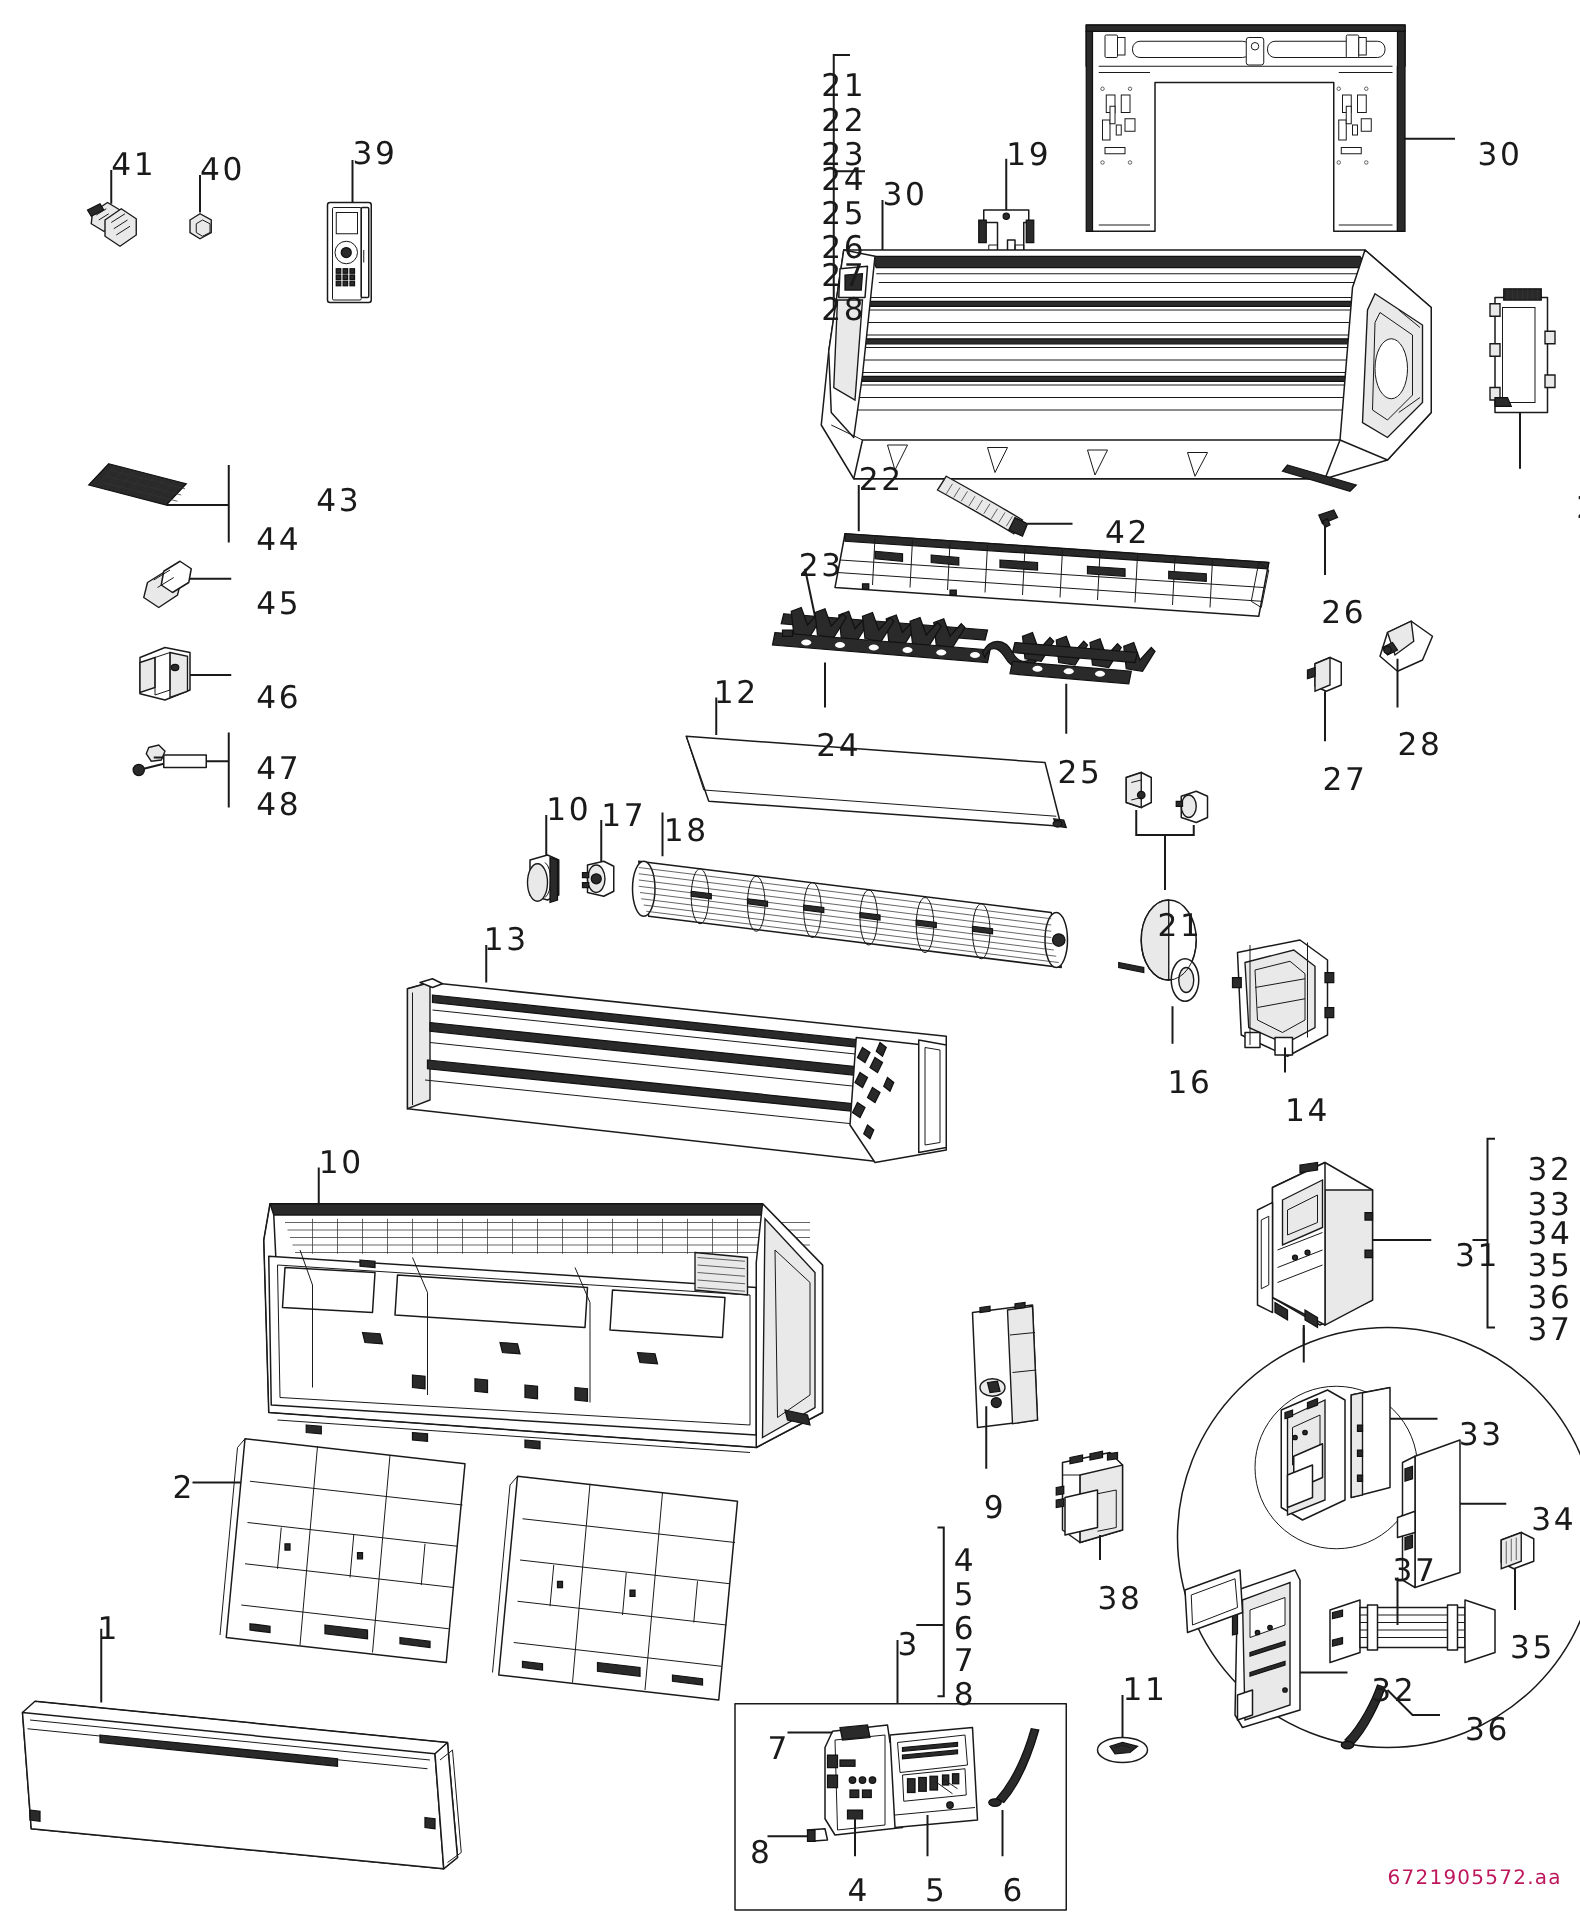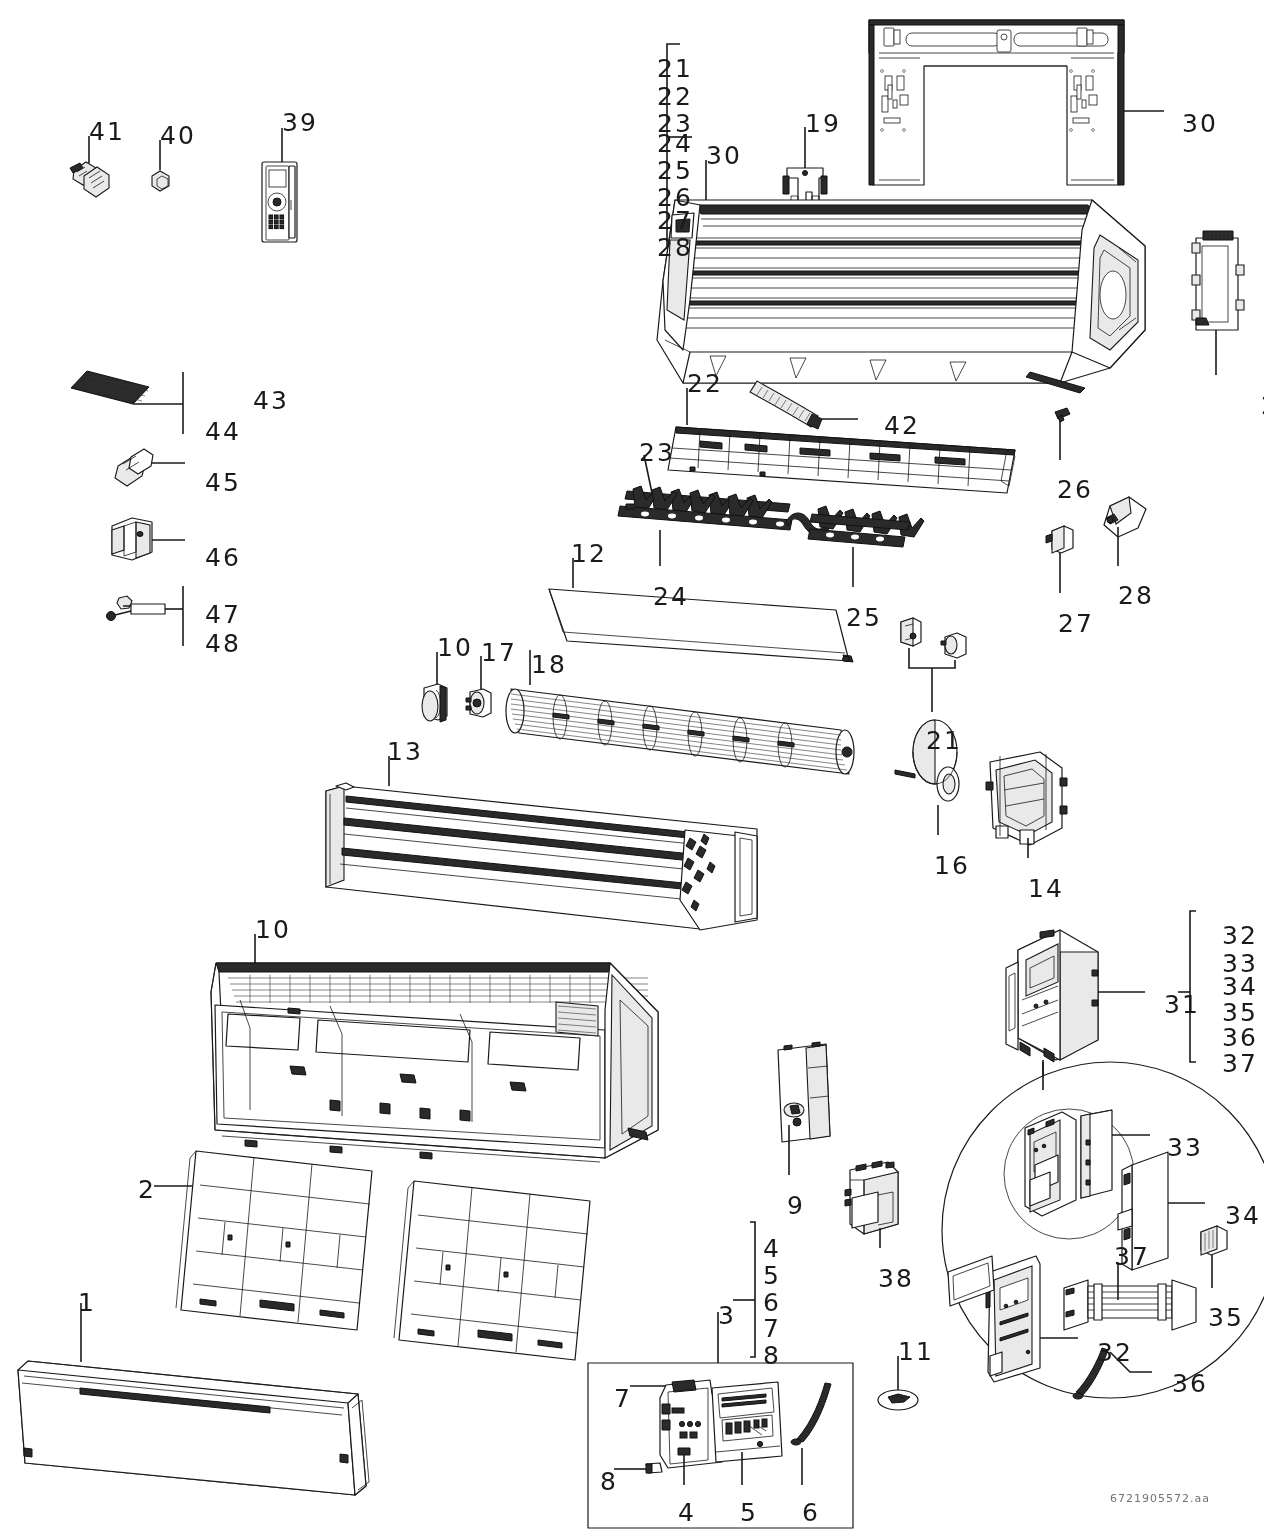--- a/index.html
+++ b/index.html
@@ -27,23 +27,23 @@
     font-size: 25px;
     letter-spacing: 2px;
     color: #1a1a1a;
     line-height: 1;
     white-space: nowrap;
     user-select: none;
   }
   .doccode {
     position: absolute;
     font-family: "DejaVu Sans", sans-serif;
-    font-size: 11px;
+    font-size: 16px;
     letter-spacing: 1px;
-    color: #737373;
+    color: #be185d;
     white-space: nowrap;
   }
   svg { display:block; }
   .ln { stroke:#1a1a1a; stroke-width:1.6; fill:none; stroke-linecap:butt; }
   .part { stroke:#1a1a1a; fill:#ffffff; stroke-width:1.2; stroke-linejoin:round; }
   .partd { stroke:#1a1a1a; fill:#e9e9e9; stroke-width:1.1; }
   .partdk { stroke:#111; fill:#2a2a2a; stroke-width:1; }
   .thin { stroke:#1a1a1a; stroke-width:0.8; fill:none; }
   .thinf { stroke:#1a1a1a; stroke-width:0.8; fill:#ffffff; }
   .hair { stroke:#333; stroke-width:0.6; fill:none; }

